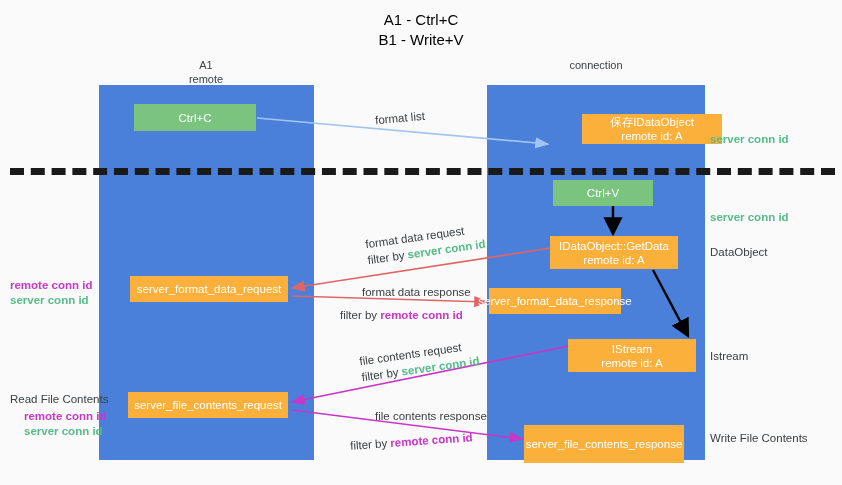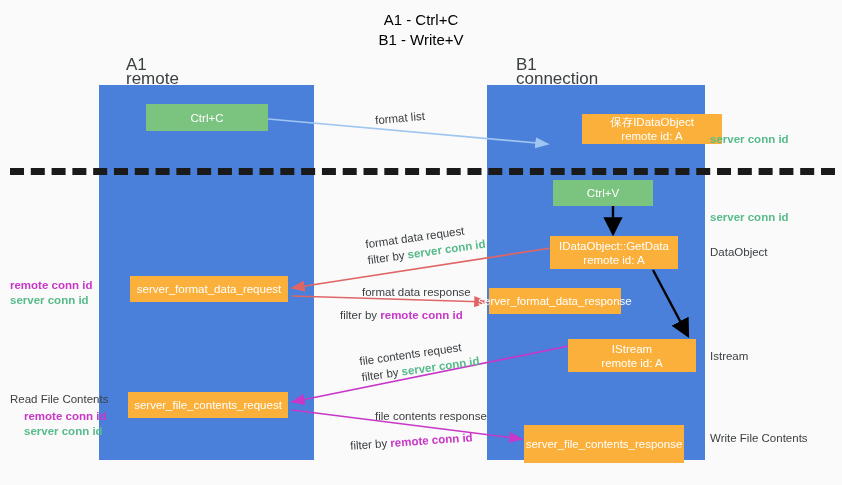--- a/index.html
+++ b/index.html
@@ -26,23 +26,23 @@
     width: 842px;
     text-align: center;
     color: #000000;
     font-size: 15px;
     line-height: 20px;
   }
 
   
   .col-head {
     position: absolute;
-    text-align: left;
+    text-align: center;
     color: #3c4043;
-    font-size: 17px;
+    font-size: 11px;
     line-height: 14px;
     width: 160px;
   }
   .col-head .ch-name { display: block; }
   .col-head .ch-sub { display: block; }
 
   
   .lane {
     position: absolute;
     background: #4a80da;
@@ -123,21 +123,20 @@
   </div>
 
   <div class="lane" id="lane-a1"></div>
   <div class="lane" id="lane-b1"></div>
 
   <div class="col-head" style="left:126px; top:58px;">
     <span class="ch-name">A1</span>
     <span class="ch-sub">remote</span>
   </div>
   <div class="col-head" style="left:516px; top:58px;">
-    <span class="ch-name">B1</span>
     <span class="ch-sub">connection</span>
   </div>
 
   <svg class="wires" viewBox="0 0 842 485">
     <defs>
       <marker id="ah-blue" markerWidth="9" markerHeight="7" refX="8" refY="3.5" orient="auto">
         <polygon points="0 0, 9 3.5, 0 7" fill="#9fc5f0"></polygon>
       </marker>
       <marker id="ah-red" markerWidth="9" markerHeight="7" refX="8" refY="3.5" orient="auto">
         <polygon points="0 0, 9 3.5, 0 7" fill="#e06666"></polygon>
@@ -160,21 +159,21 @@
 
     <line x1="653" y1="270" x2="688" y2="336" stroke="#000000" stroke-width="2.4" marker-end="url(#ah-black)"></line>
 
     <line x1="569" y1="346" x2="292" y2="402" stroke="#c837c8" stroke-width="1.6" marker-end="url(#ah-purple)"></line>
 
     <line x1="292" y1="410" x2="522" y2="439" stroke="#c837c8" stroke-width="1.6" marker-end="url(#ah-purple)"></line>
   </svg>
 
   <div class="divider"></div>
 
-  <div class="node green" style="left:134px; top:104px; width:122px; height:27px;margin-left:12px;">
+  <div class="node green" style="left:134px; top:104px; width:122px; height:27px;">
     <span>Ctrl+C</span>
   </div>
 
   <div class="node orange" style="left:550px; top:114px; width:140px; height:30px;margin-left:32px;">
     <span>保存IDataObject</span>
     <span class="l2">remote id: A</span>
   </div>
 
   <div class="node green" style="left:553px; top:180px; width:100px; height:26px;">
     <span>Ctrl+V</span>

